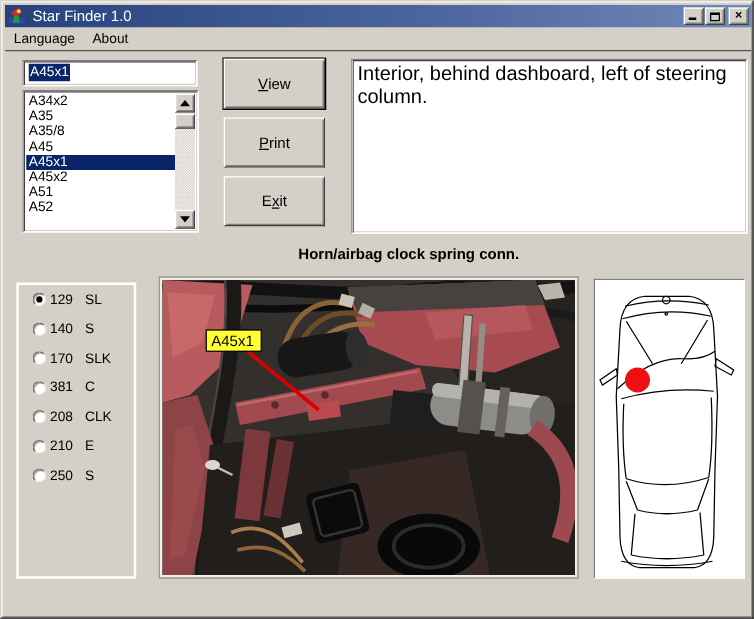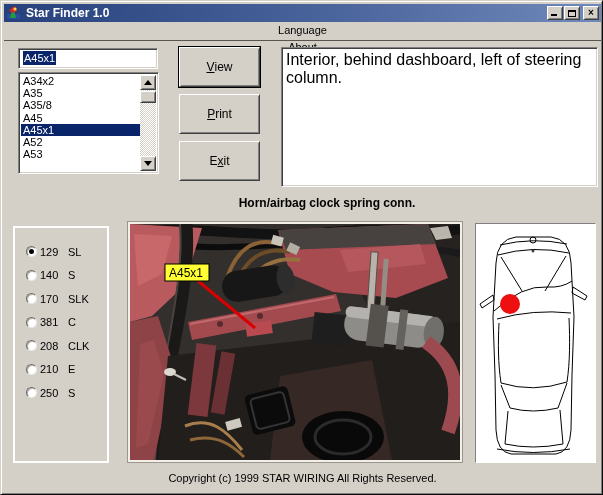--- a/index.html
+++ b/index.html
@@ -13,53 +13,52 @@
     font-size:11px; color:#000;
     overflow:hidden;
   }
   
   .titlebar {
     position:absolute; left:3px; top:3px; width:597px; height:18px;
     background:linear-gradient(90deg,#27417d 0%, #4a649c 55%, #7089bb 100%);
     display:flex; align-items:center;
   }
   .app-icon { width:16px; height:16px; margin-left:2px; flex:0 0 auto; }
-  .title-text { color:#fff; font-weight:bold; font-size:12px; margin-left:4px; white-space:nowrap; }
+  .title-text { color:#fff; font-weight:normal; font-size:12px; margin-left:4px; white-space:nowrap; }
   .tb-buttons { margin-left:auto; margin-right:2px; display:flex; }
   .tb-btn {
     width:16px; height:14px; background:#d4d0c8; position:relative;
     border:1px solid; border-color:#fff #404040 #404040 #fff;
     box-shadow: inset 1px 1px 0 #d4d0c8, inset -1px -1px 0 #808080;
     display:flex; align-items:center; justify-content:center;
     font-size:10px; font-weight:bold; line-height:10px;
   }
   .tb-btn + .tb-btn { margin-left:1px; }
   .tb-btn.close { margin-left:3px; }
   .glyph-min { position:absolute; left:3px; bottom:3px; width:6px; height:2px; background:#000; }
   .glyph-max { width:8px; height:7px; border:1px solid #000; border-top:2px solid #000; }
   
   .menubar {
     position:absolute; left:3px; top:21px; width:597px; height:19px;
     display:flex; align-items:center; background:#d4d0c8;
     border-bottom:1px solid #58544e;
-    flex-direction:column;
   }
   .menu-item { padding:2px 7px 3px 7px; }
   
   .sunken {
     border:1px solid; border-color:#808080 #fff #fff #808080;
     box-shadow: inset 1px 1px 0 #404040, inset -1px -1px 0 #d4d0c8;
     background:#fff;
   }
   .combo {
     position:absolute; left:17px; top:47px; width:140px; height:21px;
     padding:3px 3px 0 4px; font-size:11px;
   }
   .combo .sel { background:#0a246a; color:#fff; padding:1px 1px; }
-  .listbox { position:absolute; left:17px; top:71px; width:141px; height:102px; padding:2px 18px 2px 2px; overflow:hidden; }
+  .listbox { position:absolute; left:17px; top:71px; width:141px; height:114px; padding:2px 18px 2px 2px; overflow:hidden; }
   .list-item { height:12.2px; line-height:12.3px; padding-left:2px; white-space:nowrap; }
   .list-item.selected { background:#0a246a; color:#fff; }
   .scrollbar {
     position:absolute; top:2px; right:2px; bottom:2px; width:16px;
     background-color:#d4d0c8;
     background-image:linear-gradient(45deg,#fff 25%,transparent 25%,transparent 75%,#fff 75%),
                      linear-gradient(45deg,#fff 25%,transparent 25%,transparent 75%,#fff 75%);
     background-size:2px 2px; background-position:0 0,1px 1px;
   }
   .sb-btn {
@@ -84,21 +83,21 @@
     border:1px solid; border-color:#fff #404040 #404040 #fff;
     box-shadow: inset 1px 1px 0 #d4d0c8, inset -1px -1px 0 #808080;
     cursor:default;
   }
   .btn.default { box-shadow: inset 1px 1px 0 #d4d0c8, inset -1px -1px 0 #808080, 0 0 0 1px #000; }
   .u { text-decoration:underline; }
   
   .desc { position:absolute; left:280px; top:46px; width:317px; height:140px; padding:3px 4px; font-size:16px; overflow:hidden; }
   .conn-title { position:absolute; left:0; top:195px; width:580px; text-align:center; font-size:12px; font-weight:bold;margin-left:36px; }
   
-  .model-frame { position:absolute; left:12px; top:225px; width:96px; height:237px; border:2px solid #fff; padding-top:12px; }
+  .model-frame { position:absolute; left:12px; top:225px; width:96px; height:237px; border:2px solid #fff; padding-top:0; }
   .m-row { display:flex; align-items:center; height:23.5px; padding-left:11px; }
   .rb {
     width:11px; height:11px; border-radius:50%; background:#fff; flex:0 0 auto;
     border:1px solid; border-color:#6a6a6a #e9e7e2 #e9e7e2 #6a6a6a;
     box-shadow: inset 1px 1px 0 #b6b2aa;
   }
   .rb.on::after { content:""; display:block; width:5px; height:5px; border-radius:50%; background:#000; margin:2px 0 0 2px; }
   .m-code { margin-left:3px; width:27px; }
   .m-series { margin-left:1px;text-align:center; }
   
@@ -150,22 +149,23 @@
   <div class="combo sunken">
     <span class="sel">A45x1</span>
   </div>
 
   <div class="listbox sunken">
     <div class="list-item">A34x2</div>
     <div class="list-item">A35</div>
     <div class="list-item">A35/8</div>
     <div class="list-item">A45</div>
     <div class="list-item selected">A45x1</div>
+    <div class="list-item">A45x2</div>
+    <div class="list-item">A51</div>
     <div class="list-item">A52</div>
-    <div class="list-item">A53</div>
     <div class="scrollbar">
       <div class="sb-btn sb-up">
           <span class="tri-up"></span>
         </div>
       <div class="sb-thumb"></div>
       <div class="sb-btn sb-down">
           <span class="tri-down"></span>
         </div>
     </div>
   </div>
@@ -315,15 +315,14 @@
         <path d="M33,183 Q56,189 81,183"></path>
         <path d="M31,186 L28,219"></path>
         <path d="M83,185 L86,219"></path>
         <path d="M28,219 Q56,225 86,219"></path>
         <path d="M20,224 Q56,231 93,224"></path>
       </g>
       <circle cx="33" cy="79" r="10" fill="#ee1010"></circle>
     </svg>
   </div>
 
-  <div class="footer">Copyright (c) 1999 STAR WIRING  All Rights Reserved.</div>
 
 </div>
 
 </body></html>

